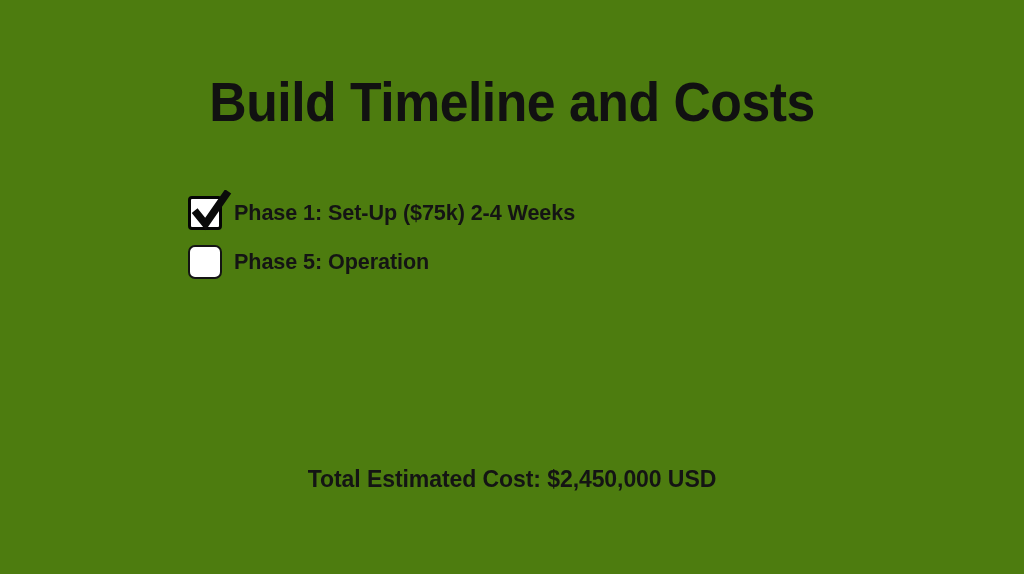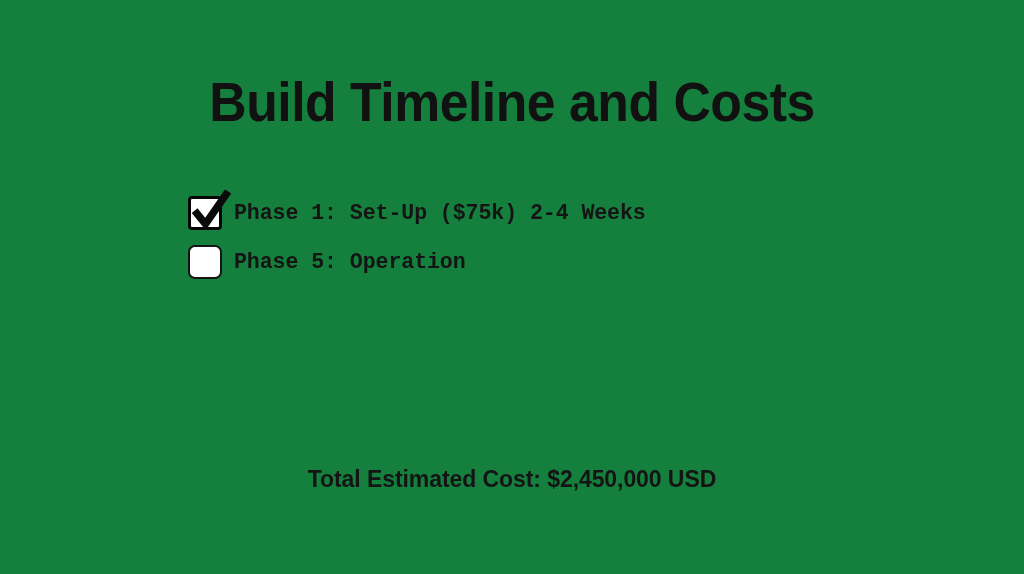--- a/index.html
+++ b/index.html
@@ -13,21 +13,21 @@
     background: #ffffff;
     font-family: "Liberation Sans", sans-serif;
     overflow: hidden;
     position: relative;
     -webkit-font-smoothing: antialiased;
   }
 
   .slide {
     position: absolute;
     inset: 0;
-    background: #15803d;
+    background: #4d7c0f;
   }
 
   
   .slide-title {
     position: absolute;
     top: 72px;
     left: 0;
     width: 1024px;
     text-align: center;
     font-size: 55px;
@@ -46,21 +46,20 @@
     top: 188px;
     left: 188px;
     width: 800px;
   }
 
   .check-row {
     position: relative;
     height: 49px;
     display: flex;
     align-items: center;
-    font-family: Liberation Mono, monospace;
   }
 
   .checkbox {
     position: relative;
     width: 34px;
     height: 34px;
     flex: 0 0 34px;
     box-sizing: border-box;
     border: 2.5px solid #141414;
     border-radius: 7px;

